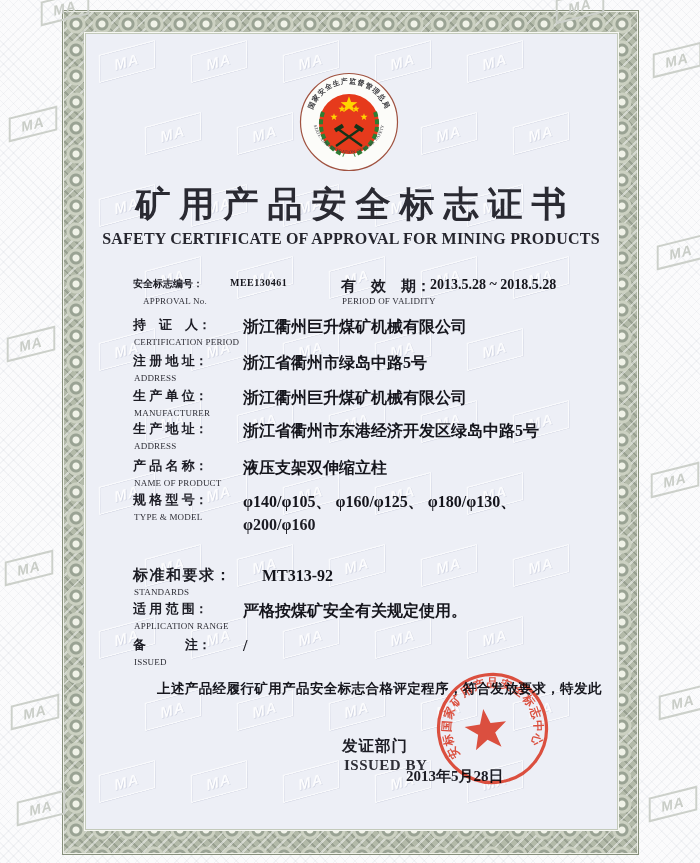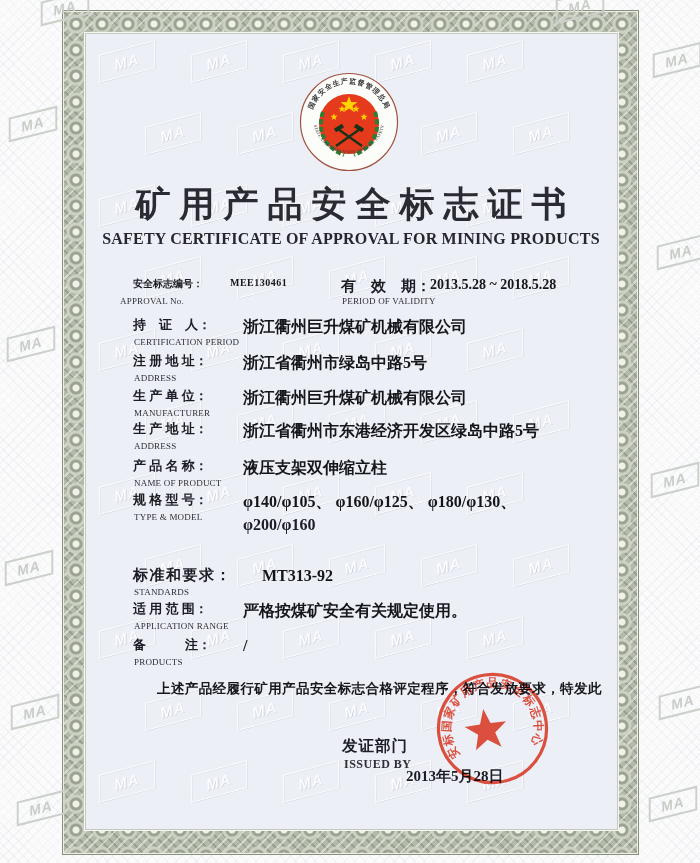--- a/index.html
+++ b/index.html
@@ -58,38 +58,38 @@
   }
   .title-en{
     left:85px;width:532px;top:230px;text-align:center;
     font-size:16px;font-weight:bold;color:#26262e;letter-spacing:.2px;white-space:nowrap;
   }
   .lab{font-weight:bold;color:#1c1c24;white-space:nowrap;}
   .sub{font-size:9px;color:#2e2e36;letter-spacing:.2px;white-space:nowrap;}
   .val{font-weight:bold;color:#15151c;white-space:nowrap;}
   .ap-cn{left:133px;top:277px;font-size:10px;}
   .ap-val{left:230px;top:277px;font-size:10px;letter-spacing:.5px;}
-  .ap-en{left:120px;top:296px;}
+  .ap-en{left:143px;top:296px;}
   .vd-cn{left:341px;top:277px;font-size:15px;}
   .vd-val{left:430px;top:277px;font-size:14px;}
   .vd-en{left:342px;top:296px;}
   .row{position:absolute;left:0;top:0;width:700px;height:0;}
   .row .flabel{position:absolute;left:133px;top:0;font-size:13px;}
   .row .fen{position:absolute;left:134px;top:21px;}
   .row .fvalue{position:absolute;left:243px;top:1px;font-size:16px;}
   .row .fvalue2{position:absolute;left:243px;top:25px;font-size:16px;font-weight:bold;white-space:nowrap;}
   .r0{top:316px;} .r1{top:352px;} .r2{top:387px;} .r3{top:420px;} .r4{top:457px;}
   .r5{top:491px;} .r6{top:566px;} .r7{top:600px;} .r8{top:636px;}
   .r6 .flabel{font-size:15px;letter-spacing:1.5px;}
   .r6 .fvalue{left:262px;}
   .decl{font-size:13.5px;font-weight:bold;letter-spacing:.4px;color:#17171e;white-space:nowrap;}
   .decl1{left:157px;top:680px;}
   .decl2{left:125px;top:698px;}
   .issued-cn{left:342px;top:736px;font-size:15.5px;font-weight:bold;letter-spacing:1px;}
-  .issued-en{left:344px;top:757px;font-size:12px;font-weight:bold;letter-spacing:.5px;}
+  .issued-en{left:344px;top:757px;font-size:15px;font-weight:bold;letter-spacing:.5px;}
   .issue-date{left:406px;top:767px;font-size:15px;font-weight:bold;}
   .stamp{
     left:420px;top:656px;width:145px;height:145px;
     transform:rotate(-8deg);
     mix-blend-mode:multiply;opacity:.92;z-index:3;
   }
 </style>
 </head>
 <body>
 
@@ -232,21 +232,21 @@
     <span class="fen sub">STANDARDS</span>
     <span class="fvalue val">MT313-92</span>
   </div>
   <div class="row r7">
     <span class="flabel lab">适 用 范 围：</span>
     <span class="fen sub">APPLICATION RANGE</span>
     <span class="fvalue val">严格按煤矿安全有关规定使用。</span>
   </div>
   <div class="row r8">
     <span class="flabel lab">备　　　注：</span>
-    <span class="fen sub">PRODUCTS</span>
+    <span class="fen sub">ISSUED</span>
     <span class="fvalue val">/</span>
   </div>
 
   <div class="abs decl decl1">上述产品经履行矿用产品安全标志合格评定程序，符合发放要求，特发此</div>
 
   <div class="abs issued-cn">发证部门</div>
   <div class="abs issued-en sub">ISSUED BY</div>
   <div class="abs issue-date">2013年5月28日</div>
 
   <svg class="abs stamp" viewBox="0 0 145 145">

